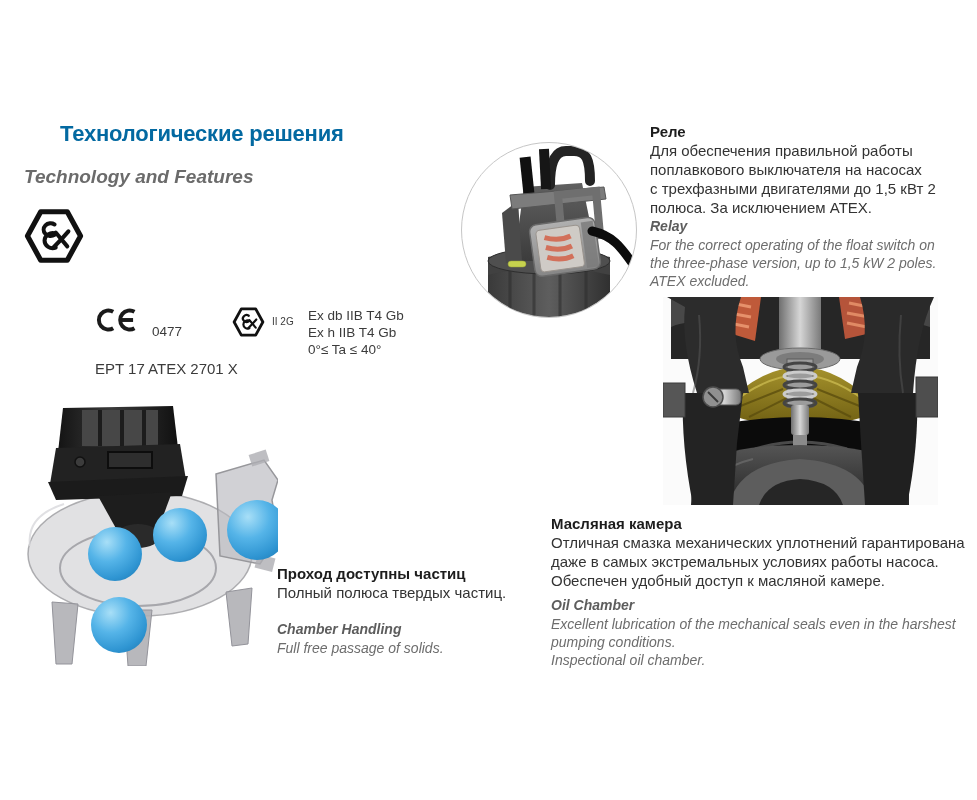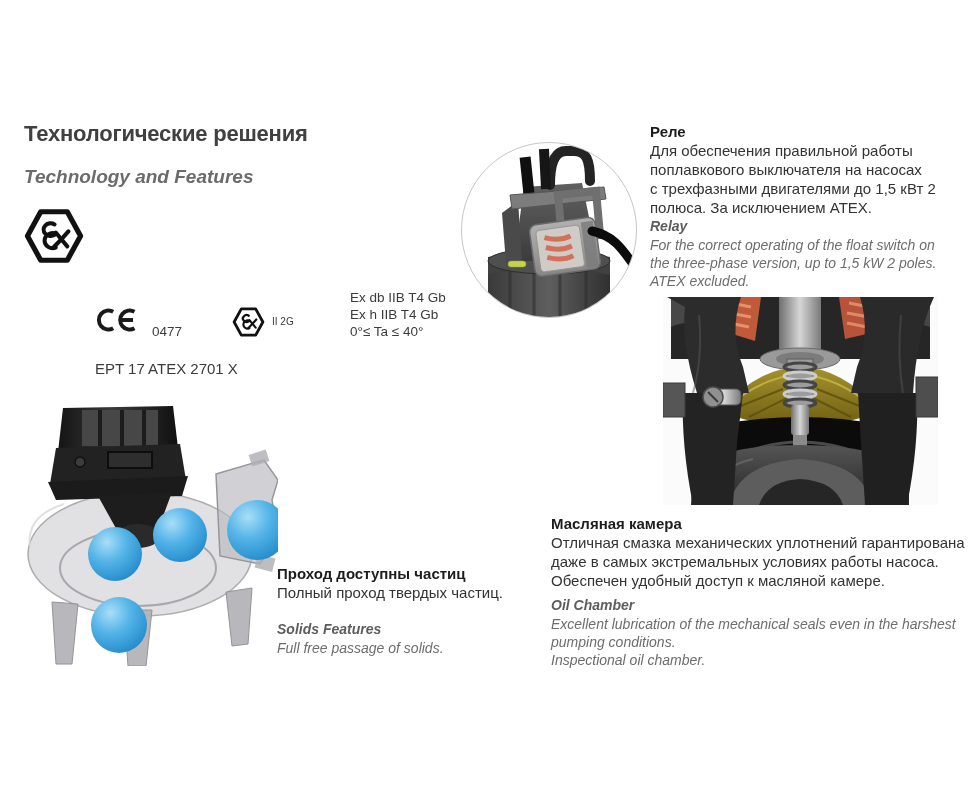--- a/index.html
+++ b/index.html
@@ -1,19 +1,19 @@
 <!DOCTYPE html>
 <html><head>
 <meta charset="utf-8">
 <style>
   html,body{margin:0;padding:0;background:#ffffff;}
   .canvas{position:relative;width:977px;height:800px;background:#ffffff;overflow:hidden;
           font-family:"Liberation Sans","DejaVu Sans",sans-serif;}
   .abs{position:absolute;}
-  .title-ru{font-size:22px;font-weight:700;color:#404040;letter-spacing:-0.2px;}
+  .title-ru{font-size:22px;font-weight:700;color:#0369a1;letter-spacing:-0.2px;margin-left:36px;}
   .title-en{font-size:19px;font-weight:700;font-style:italic;color:#6b6b6b;margin-top:19px;}
   .h-ru{font-size:15px;font-weight:700;color:#1d1d1d;line-height:19px;}
   .b-ru{font-size:15px;color:#333333;line-height:19px;}
   .h-en{font-size:14px;font-weight:700;font-style:italic;color:#5d5d5d;line-height:19px;}
   .b-en{font-size:14px;font-style:italic;color:#6d6d6d;line-height:18px;}
   .cert{font-size:13.5px;color:#3b3b3b;line-height:17px;}
   .cert-code{font-size:15px;color:#3b3b3b;}
   .gap6{height:6px;} .gap18{height:18px;}
   .photo-circle{width:174px;height:174px;border-radius:50%;border:1.5px solid #c6c6c6;
                 overflow:hidden;background:#fff;}
@@ -53,21 +53,21 @@
   </div>
   <div class="abs cert" style="left:152px;top:323px;">0477</div>
   <div class="abs cert-code" style="left:95px;top:360px;">EPT 17 ATEX 2701 X</div>
 
   <div class="abs" style="left:232px;top:307px;">
     <svg width="33" height="30" viewBox="0 0 104 96">
         <use href="#atexSymbol"></use>
       </svg>
   </div>
   <div class="abs cert" style="left:272px;top:313px;font-size:10px;">II 2G</div>
-  <div class="abs" style="left:308px;top:289px;margin-left:42px;">
+  <div class="abs" style="left:308px;top:307px;">
     <div class="cert">Ex db IIB T4 Gb</div>
     <div class="cert">Ex h IIB T4 Gb</div>
     <div class="cert">0°≤ Ta ≤ 40°</div>
   </div>
 
   <div class="abs" style="left:20px;top:396px;">
     <svg width="258" height="270" viewBox="0 0 258 270">
       <defs>
         <linearGradient id="mGrad" x1="0" y1="0" x2="1" y2="0">
           <stop offset="0" stop-color="#141414"></stop>
@@ -109,23 +109,23 @@
 
       <circle cx="95" cy="158" r="27" fill="url(#gBall)"></circle>
       <circle cx="160" cy="139" r="27" fill="url(#gBall)"></circle>
       <circle cx="237" cy="134" r="30" fill="url(#gBall)"></circle>
       <circle cx="99" cy="229" r="28" fill="url(#gBall)"></circle>
     </svg>
   </div>
 
   <div class="abs" style="left:277px;top:564px;width:240px;">
     <div class="h-ru">Проход доступны частиц</div>
-    <div class="b-ru">Полный проход твердых частиц.</div>
+    <div class="b-ru">Полный полюса твердых частиц.</div>
     <div class="gap18"></div>
-    <div class="h-en">Solids Features</div>
+    <div class="h-en">Chamber Handling</div>
     <div class="b-en">Full free passage of solids.</div>
   </div>
 
   <div class="abs photo-circle" style="left:461px;top:142px;">
     <svg width="174" height="174" viewBox="0 0 174 174">
       <defs>
         <linearGradient id="cylG" x1="0" y1="0" x2="1" y2="0">
           <stop offset="0" stop-color="#3a3a3a"></stop>
             <stop offset="0.5" stop-color="#5e5e5e"></stop>
           <stop offset="1" stop-color="#303030"></stop>

